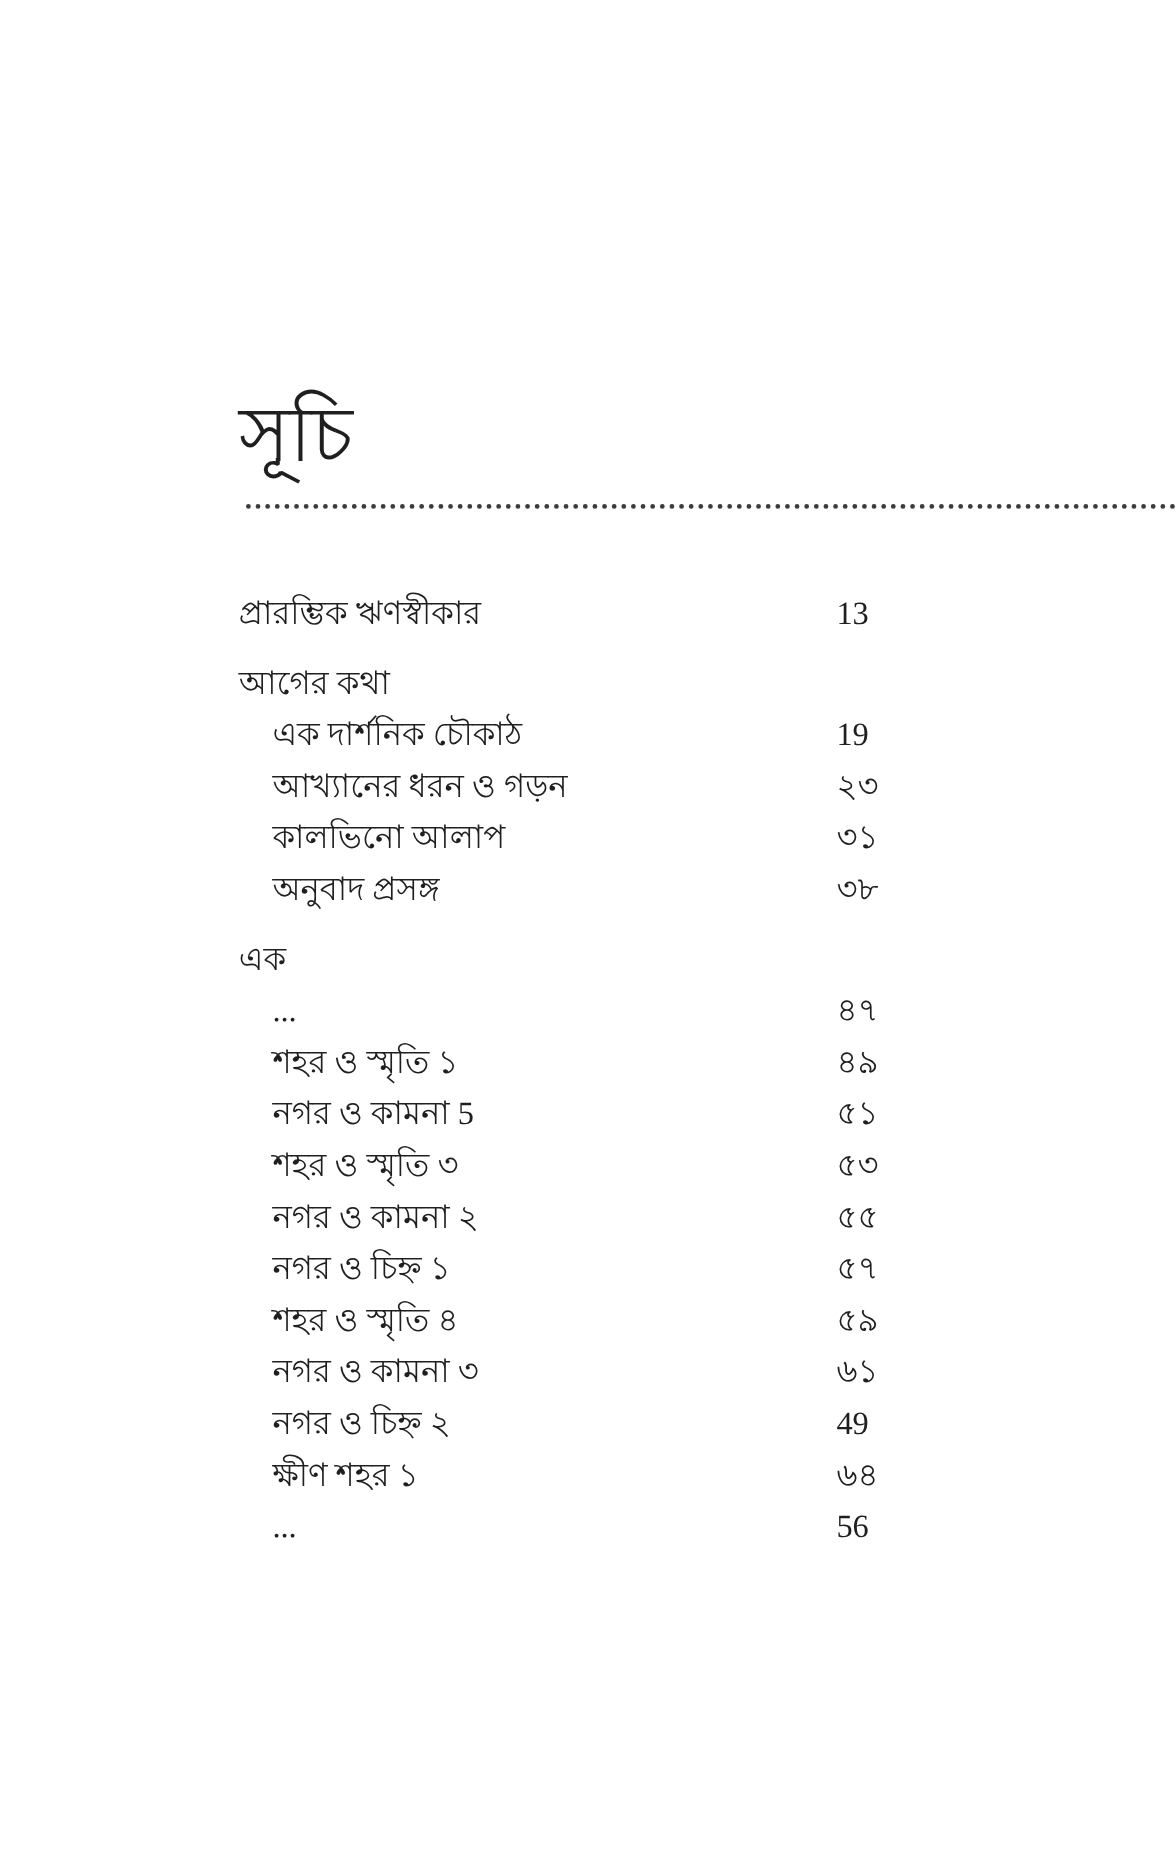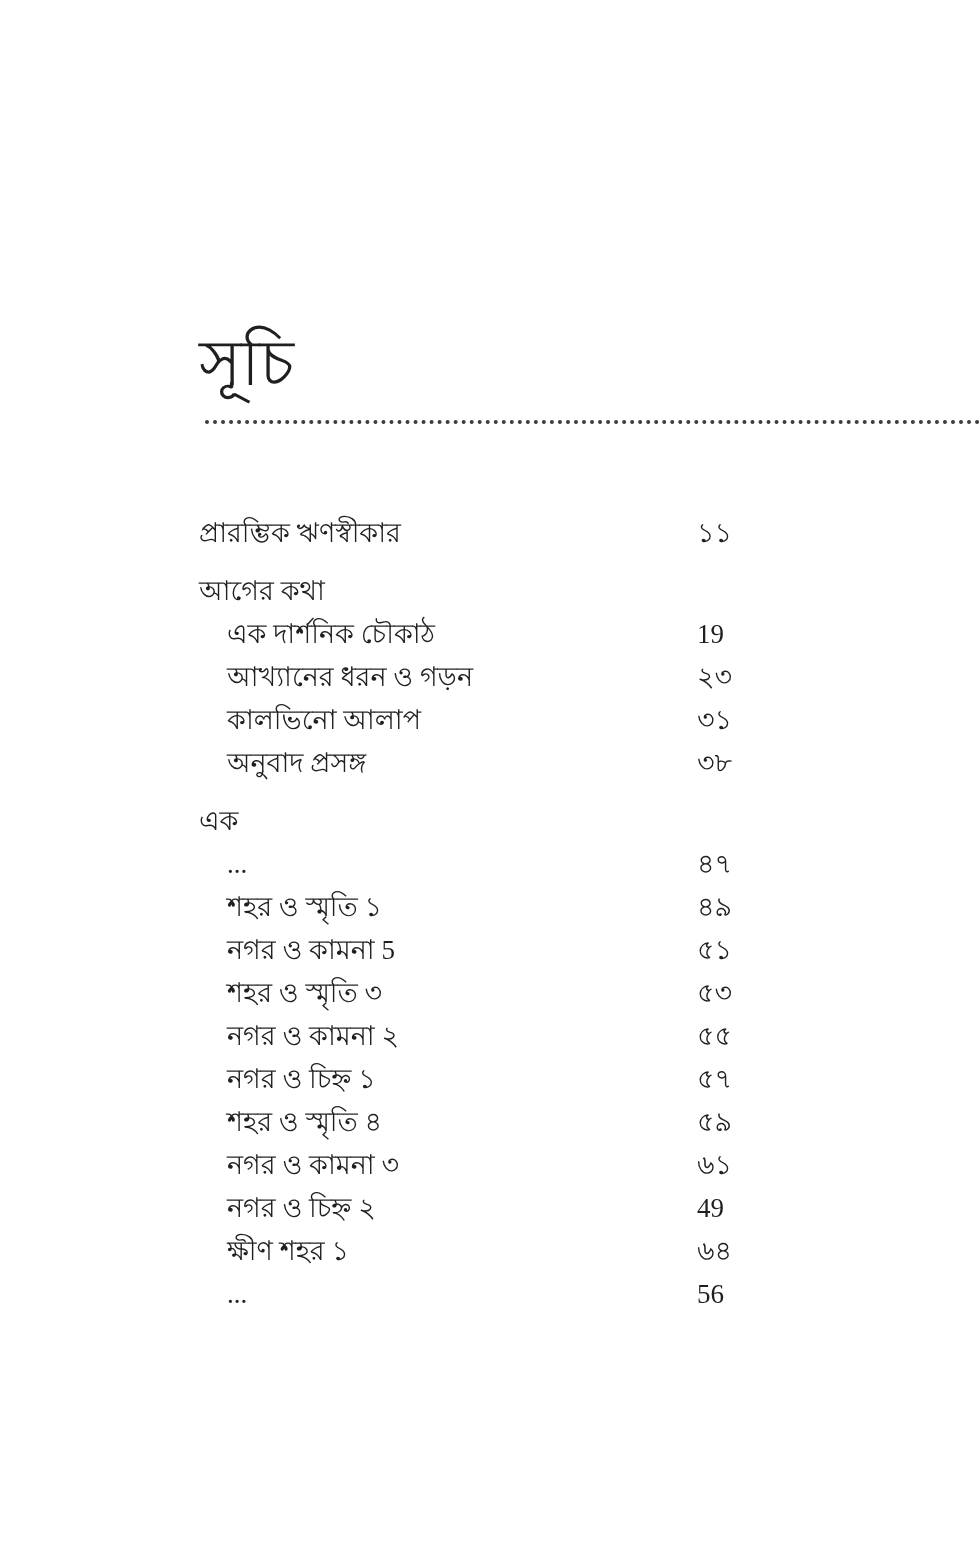--- a/index.html
+++ b/index.html
@@ -25,21 +25,21 @@
     letter-spacing: 0;
     font-family: Liberation Mono, monospace;
   }
   .title-rule {
     margin-top: 14px;
     margin-left: 6px;
     height: 0;
     border-bottom: 4px dotted #3c3c3c;
   }
   .toc-list {
-    margin-top: 88px;
+    margin-top: 66px;
   }
   .toc-row {
     position: relative;
     height: 43px;
     line-height: 43px;
     font-size: 27px;
     white-space: nowrap;
   }
   .toc-row.section {
     margin-top: 15px;
@@ -58,21 +58,21 @@
 <body style="background: rgb(255, 255, 255); color: rgb(31, 31, 31);">
 
 <div class="content">
   <div class="page-title">সূচি</div>
 
   <div class="title-rule" style="border-bottom-color: rgb(60, 60, 60);"></div>
 
   <div class="toc-list">
       <div class="toc-row level0">
     <span class="toc-label">প্রারম্ভিক ঋণস্বীকার</span>
-    <span class="toc-page">১১</span>
+    <span class="toc-page">13</span>
   </div>
       <div class="toc-row level0 section">
     <span class="toc-label">আগের কথা</span>
     <span class="toc-page"></span>
   </div>
       <div class="toc-row level1">
     <span class="toc-label">এক দার্শনিক চৌকাঠ</span>
     <span class="toc-page">19</span>
   </div>
       <div class="toc-row level1">

